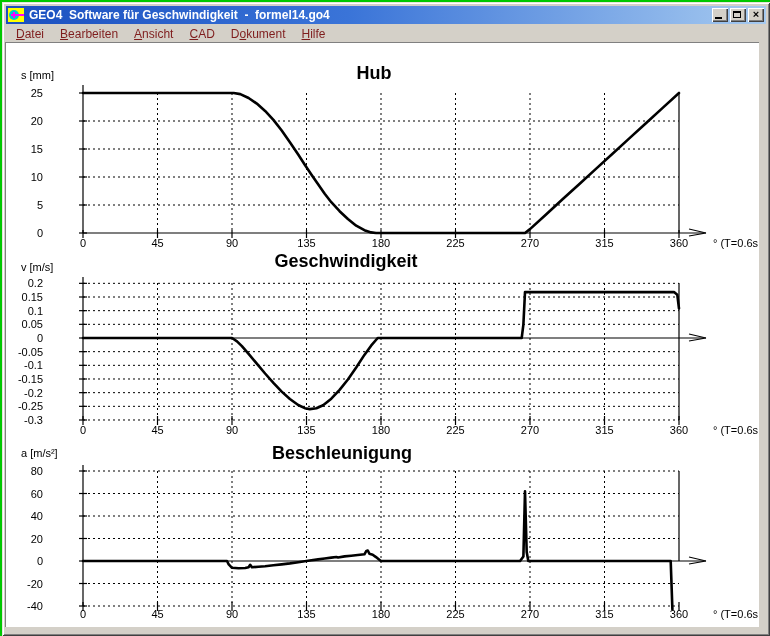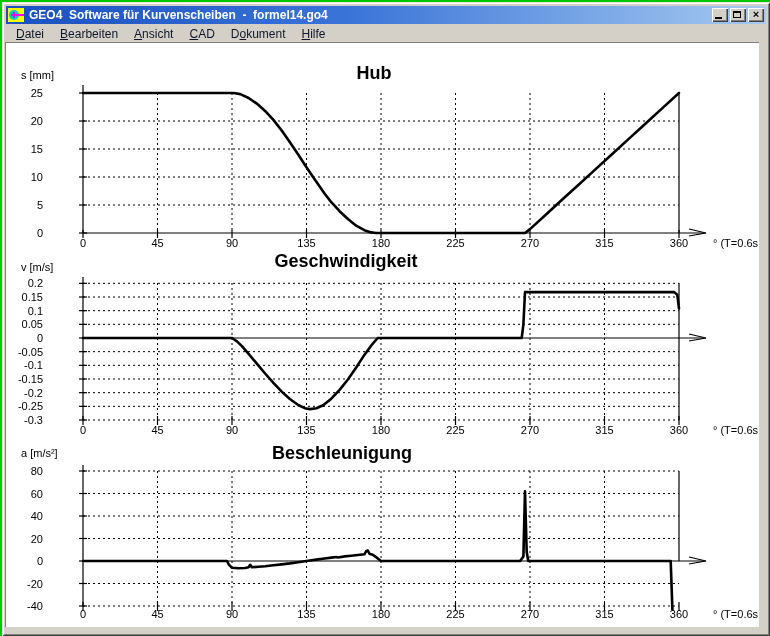--- a/index.html
+++ b/index.html
@@ -28,21 +28,21 @@
   .winbtns{display:flex;gap:2px;flex:none;margin-left:4px;}
   .winbtn{
     width:16px;height:14px;background:#d4d0c8;position:relative;
     box-shadow: inset 1px 1px 0 #ffffff, inset -1px -1px 0 #404040, inset -2px -2px 0 #808080;
   }
   .glyph-min{position:absolute;left:3px;bottom:3px;width:7px;height:2px;background:#000;}
   .glyph-max{position:absolute;left:3px;top:3px;width:8px;height:7px;border:1px solid #000;border-top-width:2px;box-sizing:border-box;}
   .glyph-close{position:absolute;left:0;top:0;width:16px;height:13px;text-align:center;font-size:11px;font-weight:bold;line-height:13px;color:#000;}
   .menubar{
     position:absolute;left:4px;top:24px;right:4px;height:17px;
-    display:flex;align-items:center;font-size:12px;color:#0f172a;padding-left:2px;
+    display:flex;align-items:center;font-size:12px;color:#7f1d1d;padding-left:2px;
   }
   .menu-item{padding:1px 8px 2px 8px;cursor:default;}
   .content{
     position:absolute;left:3px;top:40px;width:753px;height:584px;
     background:#ffffff;
     border-top:1px solid #808080;border-left:1px solid #808080;
   }
   svg.chart{position:absolute;left:0;display:block;}
   svg text{font-family:"Liberation Sans",sans-serif;fill:#000;}
 </style>
@@ -51,21 +51,21 @@
 
 <div class="window">
 
   <div class="titlebar">
     <div class="app-icon">
       <span class="circ"></span>
       <span class="ray"></span>
       <span class="ph"></span>
       <span class="pv"></span>
     </div>
-    <div class="title-text">GEO4  Software für Kurvenscheiben  -  formel14.go4</div>
+    <div class="title-text">GEO4  Software für Geschwindigkeit  -  formel14.go4</div>
     <div class="winbtns">
       <div class="winbtn">
           <span class="glyph-min"></span>
         </div>
       <div class="winbtn">
           <span class="glyph-max"></span>
         </div>
       <div class="winbtn">
           <span class="glyph-close">×</span>
         </div>

